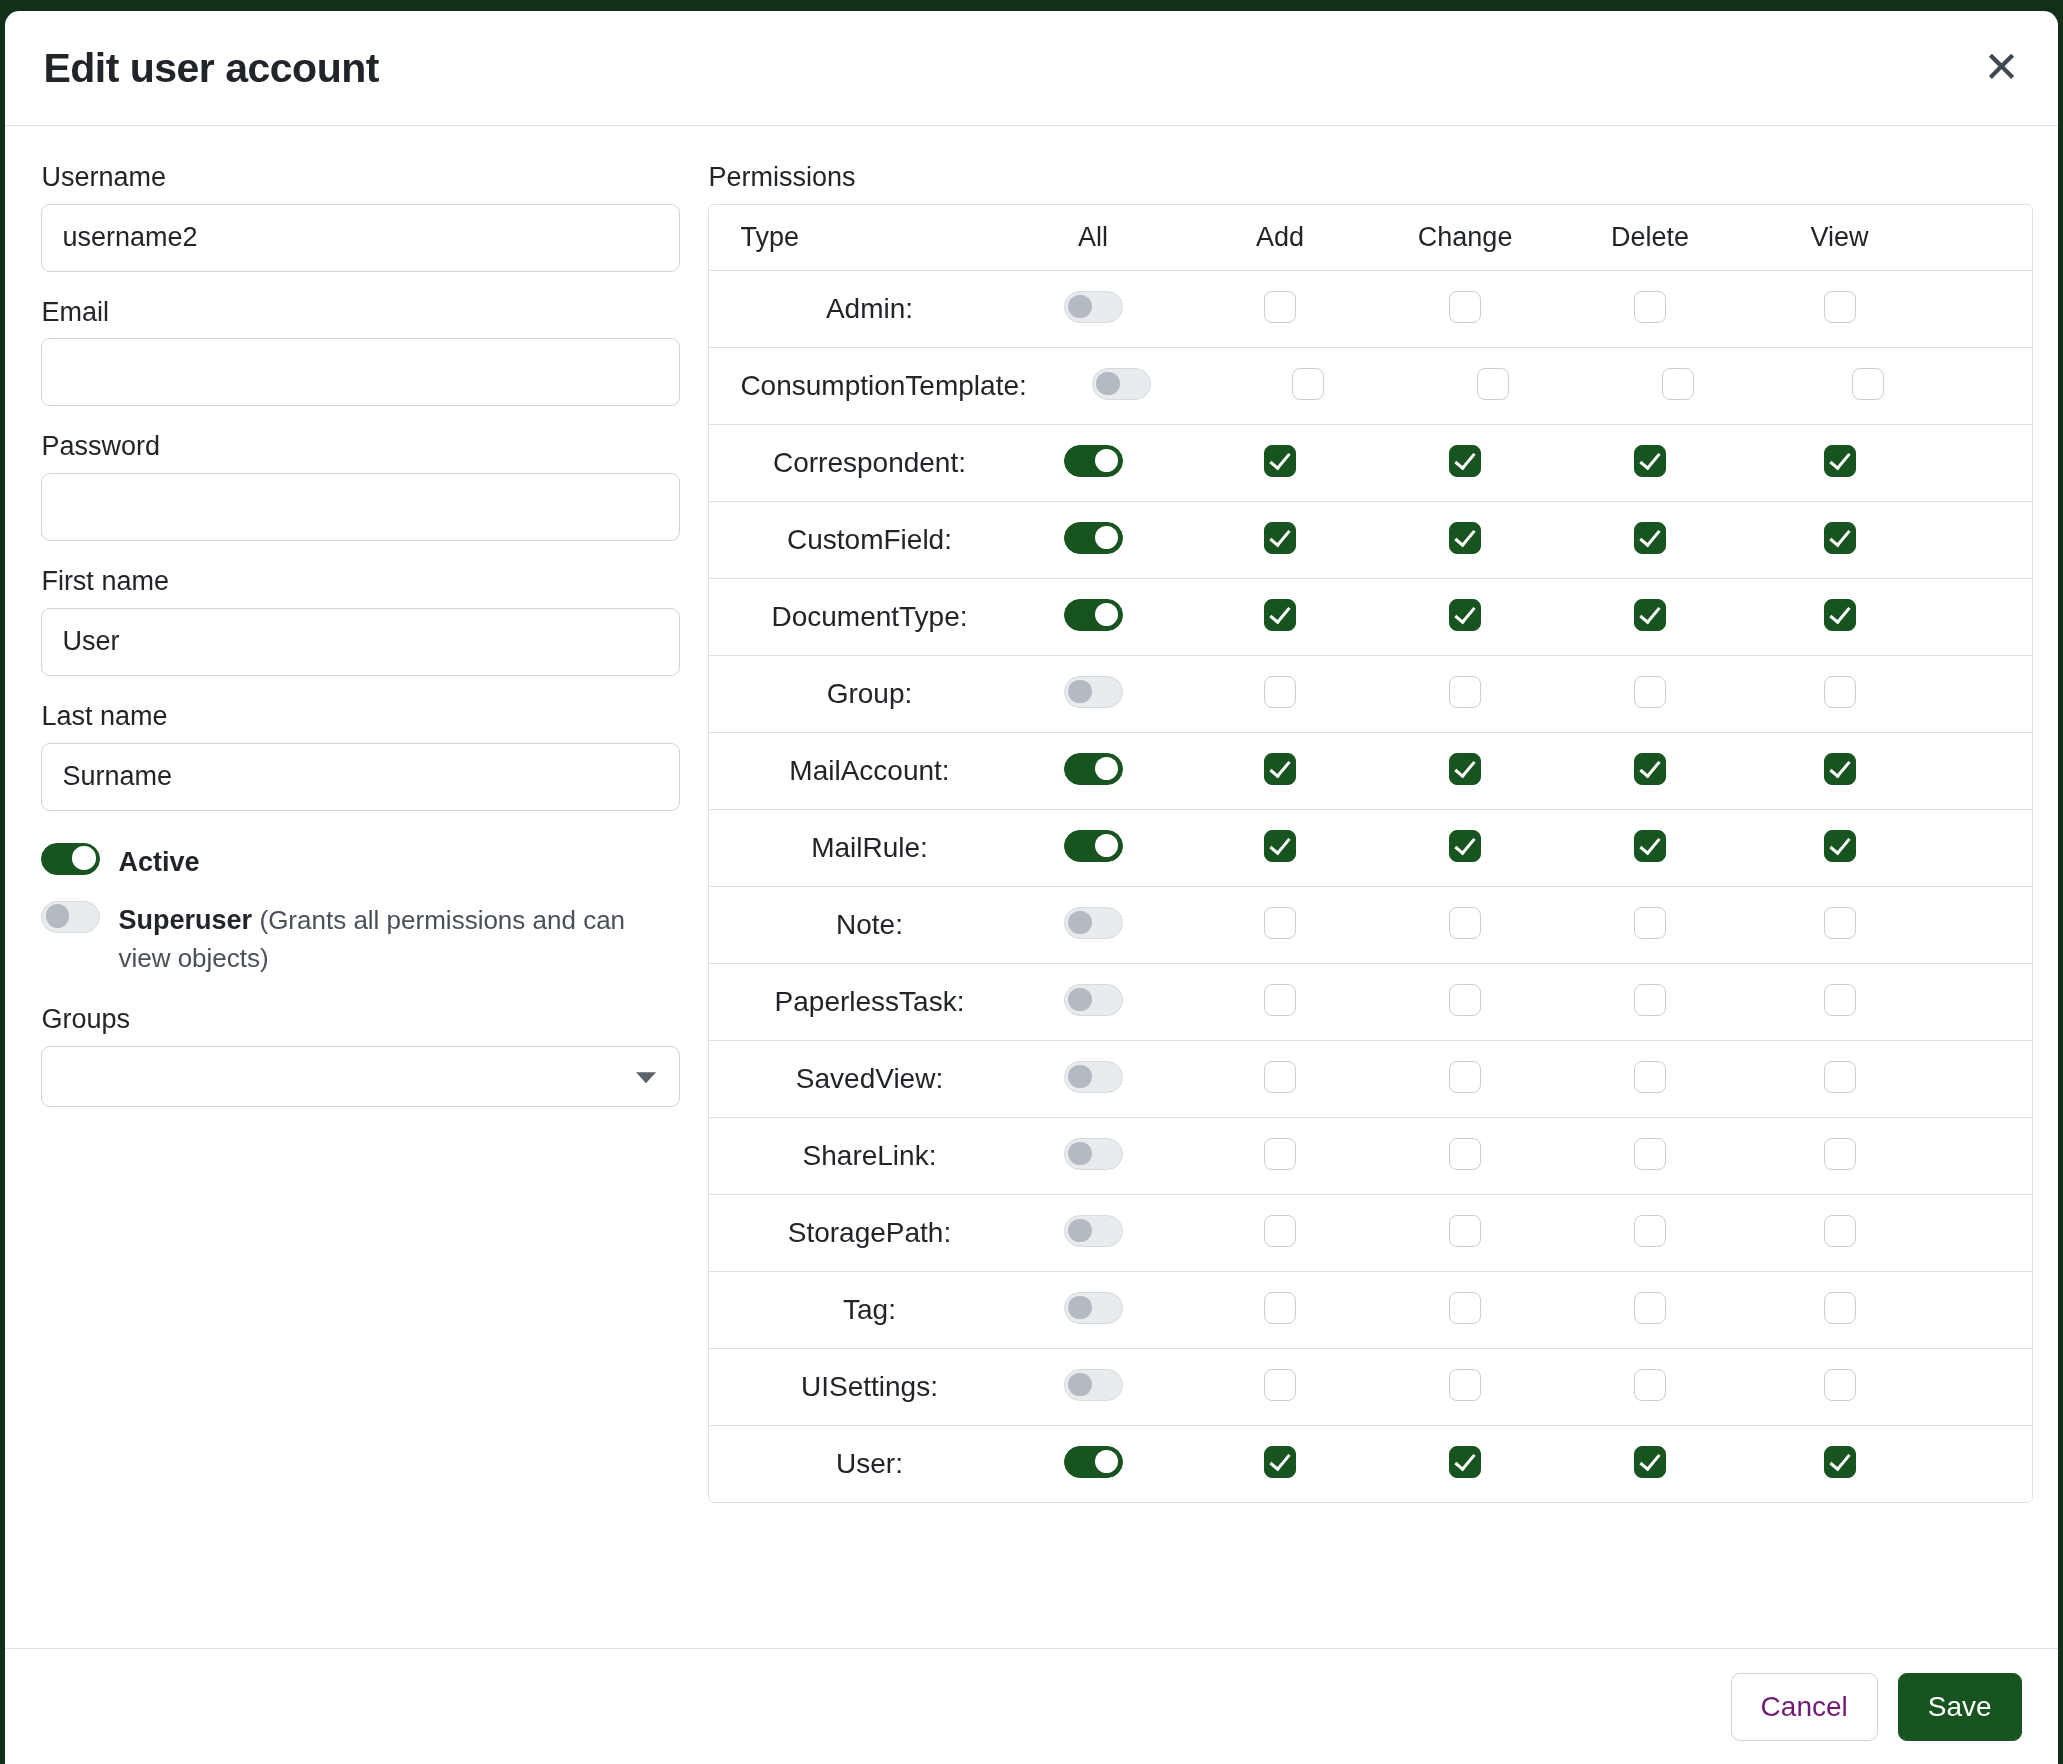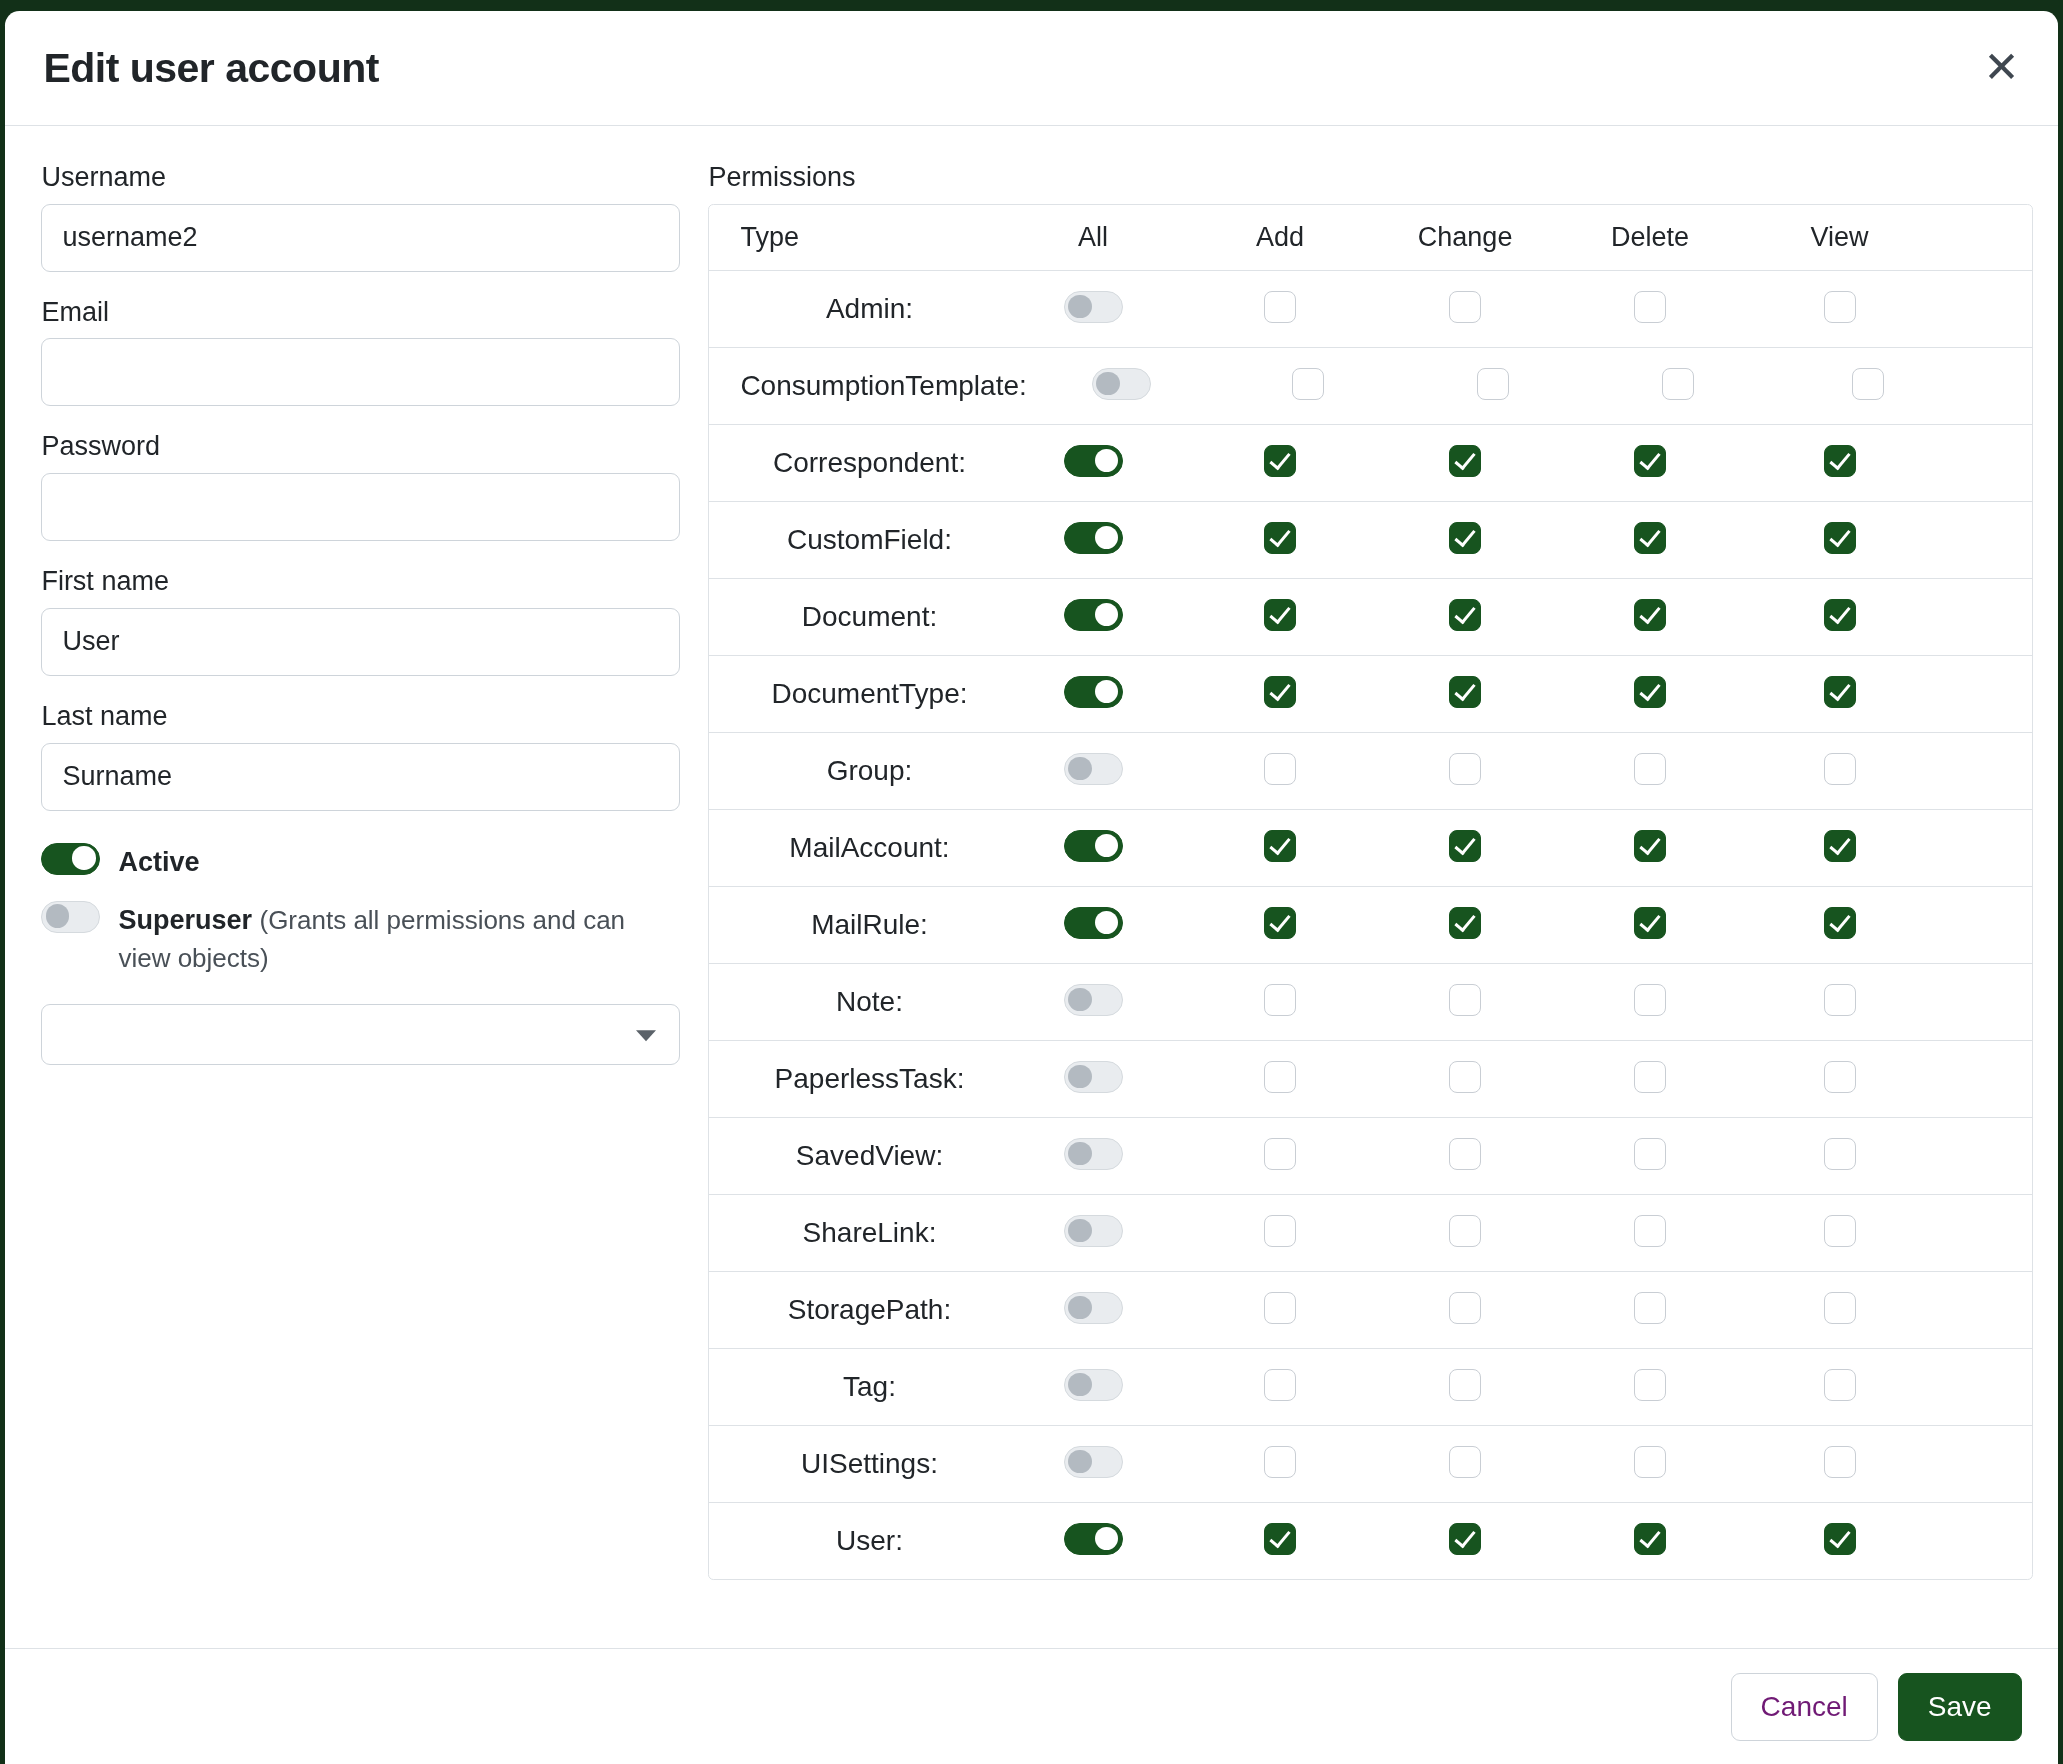--- a/index.html
+++ b/index.html
@@ -165,20 +165,21 @@
       </div>
       <div class="switch-row">
         <span class="switch"></span>
         <span class="switch-label-wrap">
           <span class="switch-label">Superuser</span>
           <span class="switch-hint">(Grants all permissions and can view objects)</span>
         </span>
       </div>
 
       <div class="form-group" style="margin-top:27px;">
+        <label class="form-label">Groups</label>
         <div class="select-box">
           <span class="caret"></span>
         </div>
       </div>
     </div>
 
     <div class="col-right">
       <label class="form-label">Permissions</label>
       <div class="perm-table">
         <div class="perm-row header">
@@ -219,28 +220,20 @@
 
   <div class="perm-row">
     <div class="cell-type">CustomField:</div>
     <div class="cell"><span class="switch on"></span></div>
     <div class="cell"><span class="checkbox checked"></span></div>
     <div class="cell"><span class="checkbox checked"></span></div>
     <div class="cell"><span class="checkbox checked"></span></div>
     <div class="cell"><span class="checkbox checked"></span></div>
   </div>
 
-  <div class="perm-row">
-    <div class="cell-type">Document:</div>
-    <div class="cell"><span class="switch on"></span></div>
-    <div class="cell"><span class="checkbox checked"></span></div>
-    <div class="cell"><span class="checkbox checked"></span></div>
-    <div class="cell"><span class="checkbox checked"></span></div>
-    <div class="cell"><span class="checkbox checked"></span></div>
-  </div>
 
   <div class="perm-row">
     <div class="cell-type">DocumentType:</div>
     <div class="cell"><span class="switch on"></span></div>
     <div class="cell"><span class="checkbox checked"></span></div>
     <div class="cell"><span class="checkbox checked"></span></div>
     <div class="cell"><span class="checkbox checked"></span></div>
     <div class="cell"><span class="checkbox checked"></span></div>
   </div>
 

